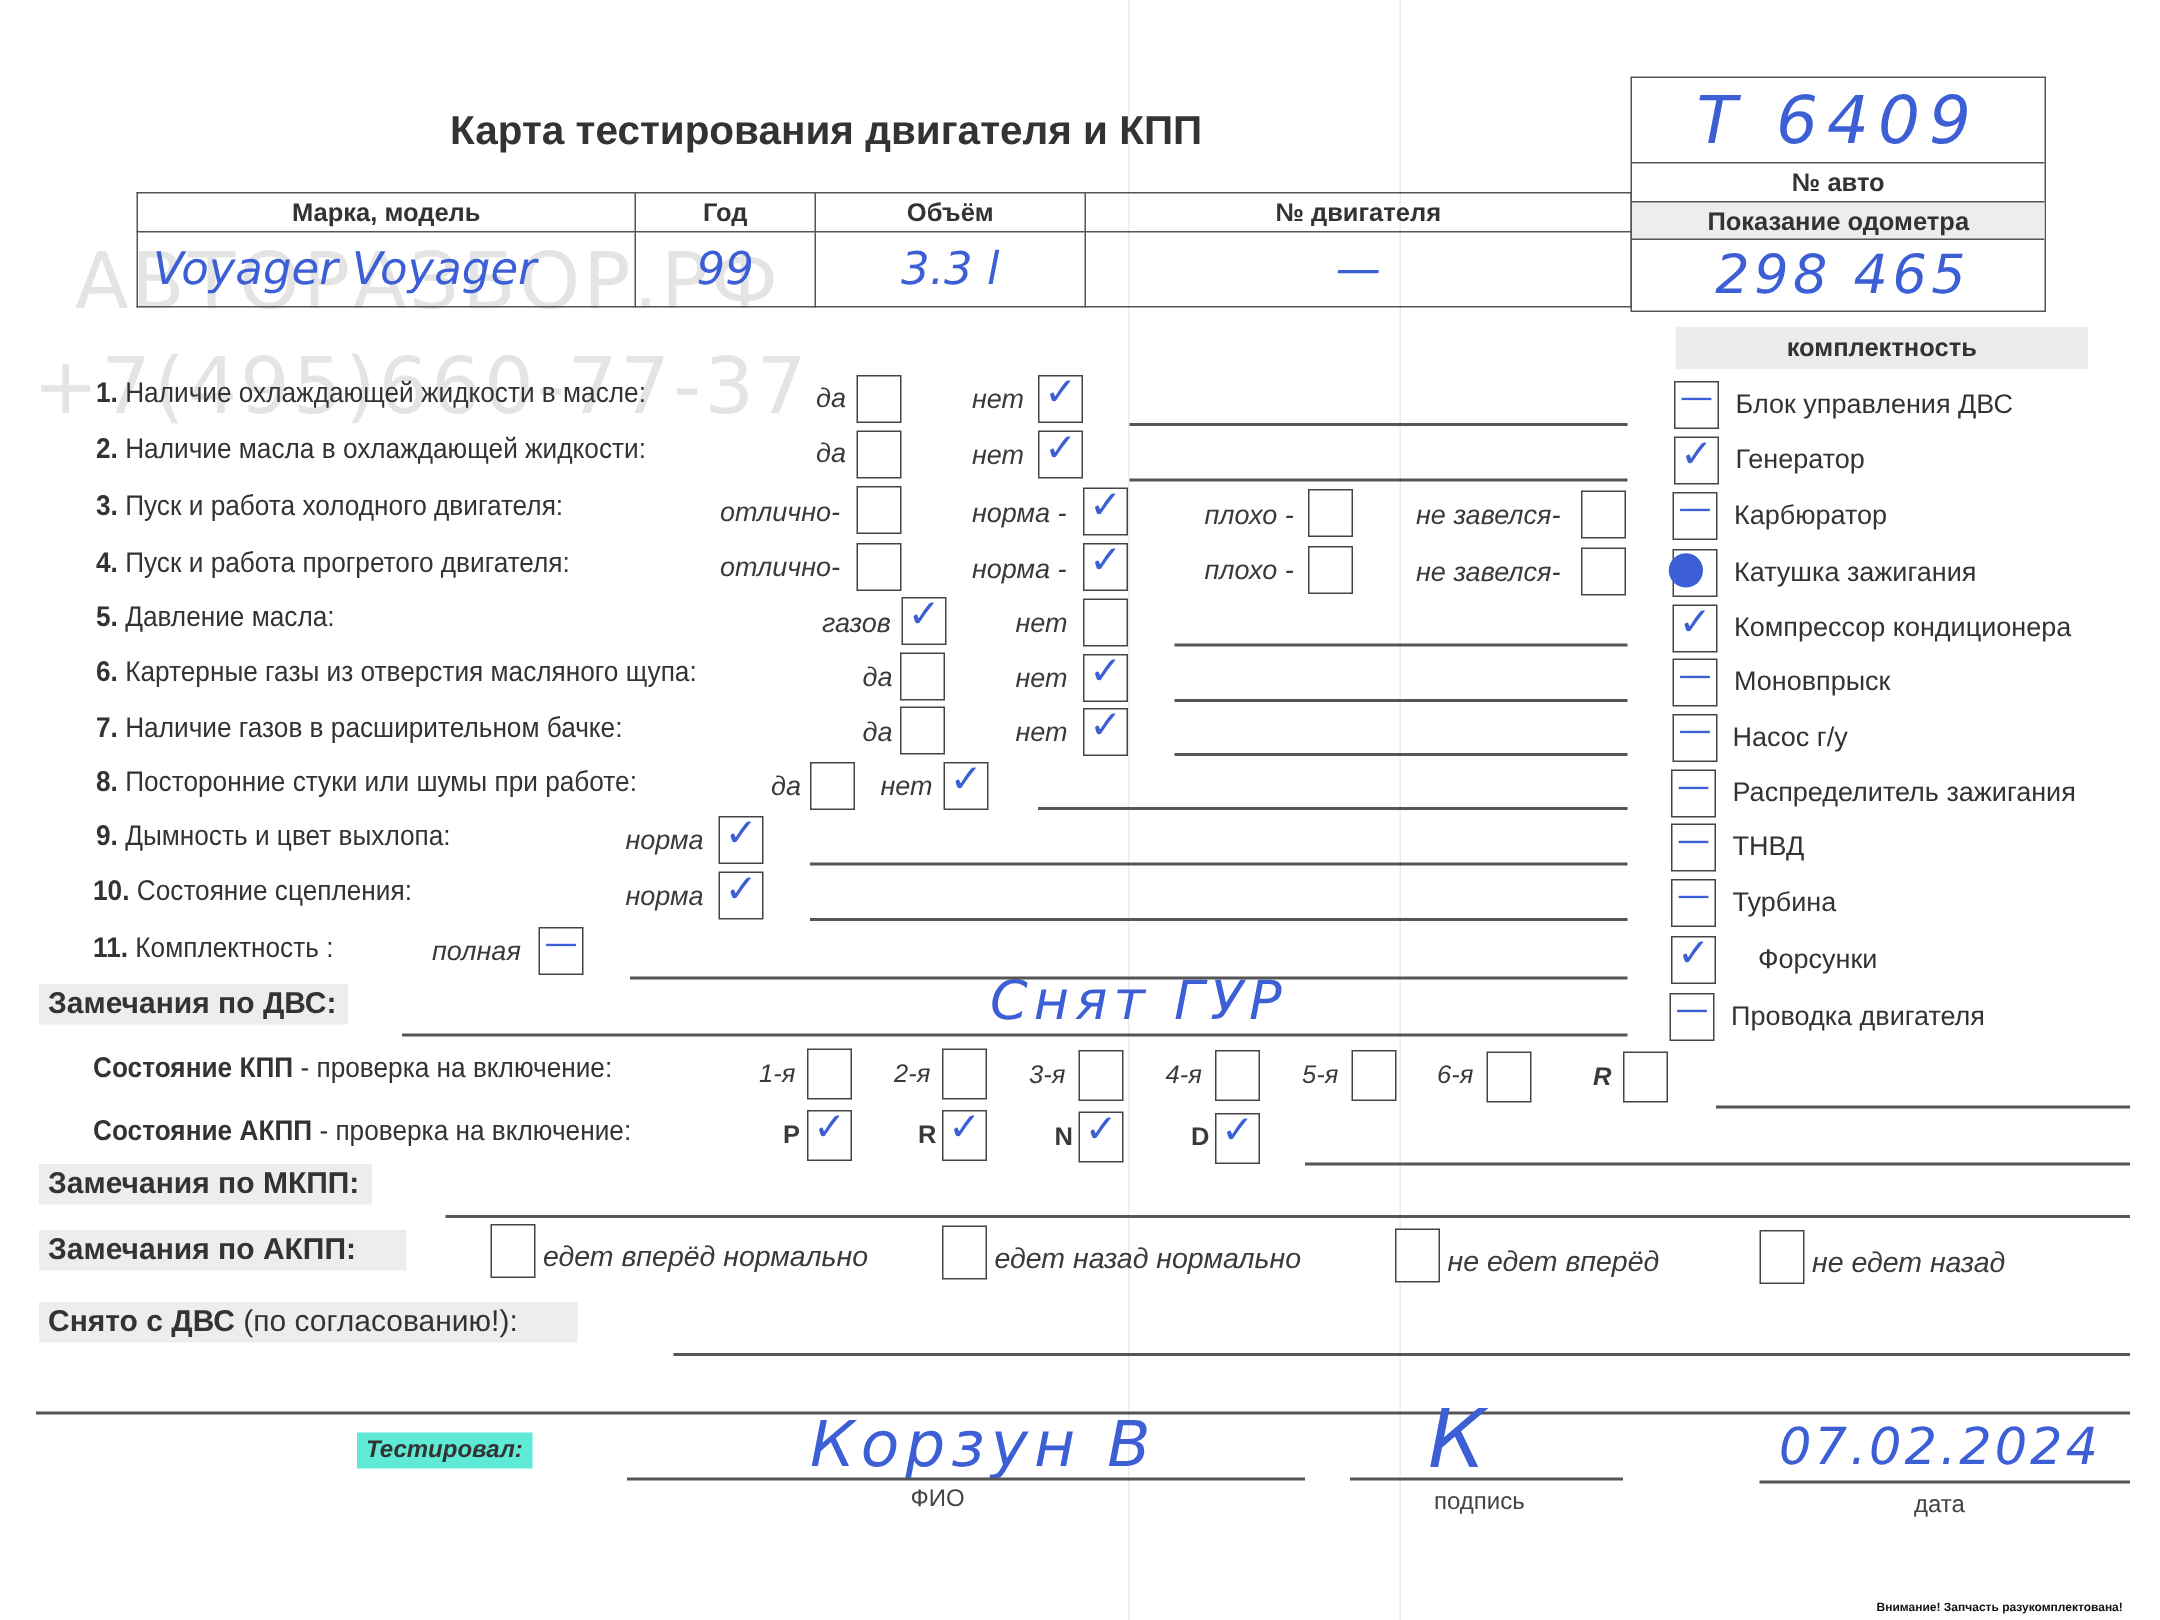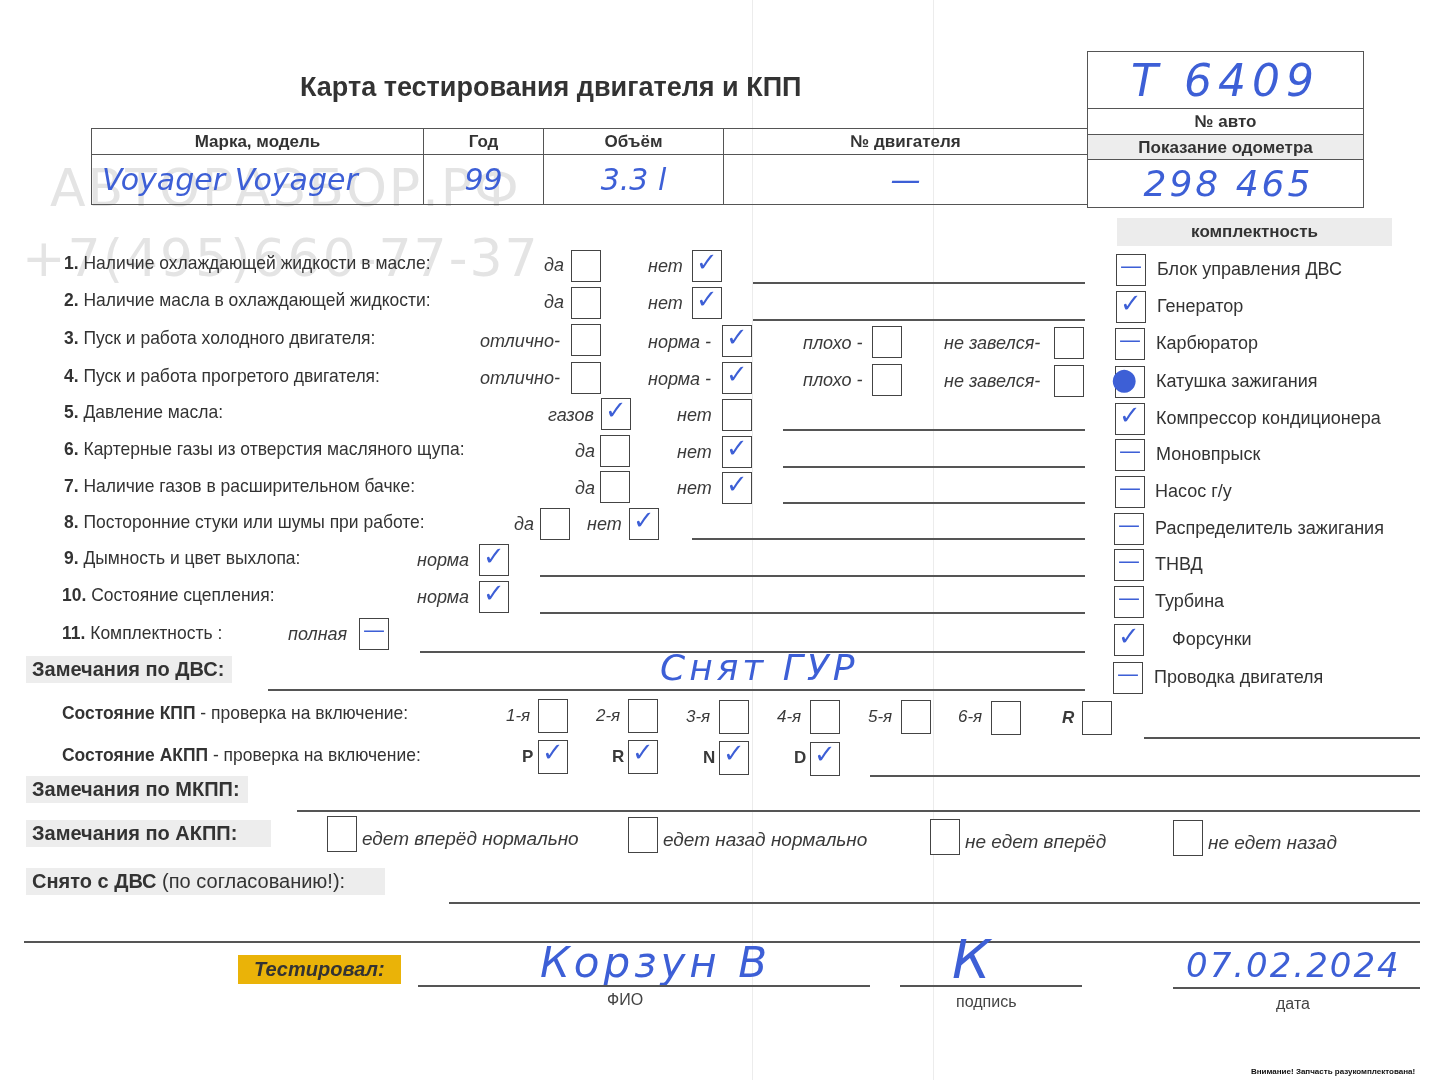--- a/index.html
+++ b/index.html
@@ -329,21 +329,21 @@
 <div class="opt" style="left:965px; top:831px; font-size:19px;">не едет вперёд</div>
 <div class="box" style="left:1173px; top:820px; height:36px;">
     <span class="mark"></span>
   </div>
 <div class="opt" style="left:1208px; top:832px; font-size:19px;">не едет назад</div>
 
 <div class="section" style="left:26px; top:868px; padding-right:40px;"><b>Снято с ДВС</b><span class="normal"> (по согласованию!):</span></div>
 <div class="line" style="left:449px; top:902px; width:971px;"></div>
 <div class="line" style="left:24px; top:941px; width:1396px;"></div>
 
-<div class="abs" style="left:238px; top:955px; padding:3px 16px; background:#eab308; font-size:20px; font-weight:bold; font-style:italic; color:#333;">Тестировал:</div>
+<div class="abs" style="left:238px; top:955px; padding:3px 6px; background:#5eead4; font-size:16px; font-weight:bold; font-style:italic; color:#333;">Тестировал:</div>
 
 <div class="abs hand" style="left:540px; top:938px; font-size:42px; letter-spacing:4px;">Корзун В</div>
 <div class="line" style="left:418px; top:985px; width:452px;"></div>
 <div class="small" style="left:607px; top:991px;">ФИО</div>
 
 <div class="abs hand" style="left:952px; top:928px; font-size:54px;">К</div>
 <div class="line" style="left:900px; top:985px; width:182px;"></div>
 <div class="small" style="left:956px; top:993px;">подпись</div>
 
 <div class="abs hand" style="left:1186px; top:945px; font-size:34px; letter-spacing:2px;">07.02.2024</div>

